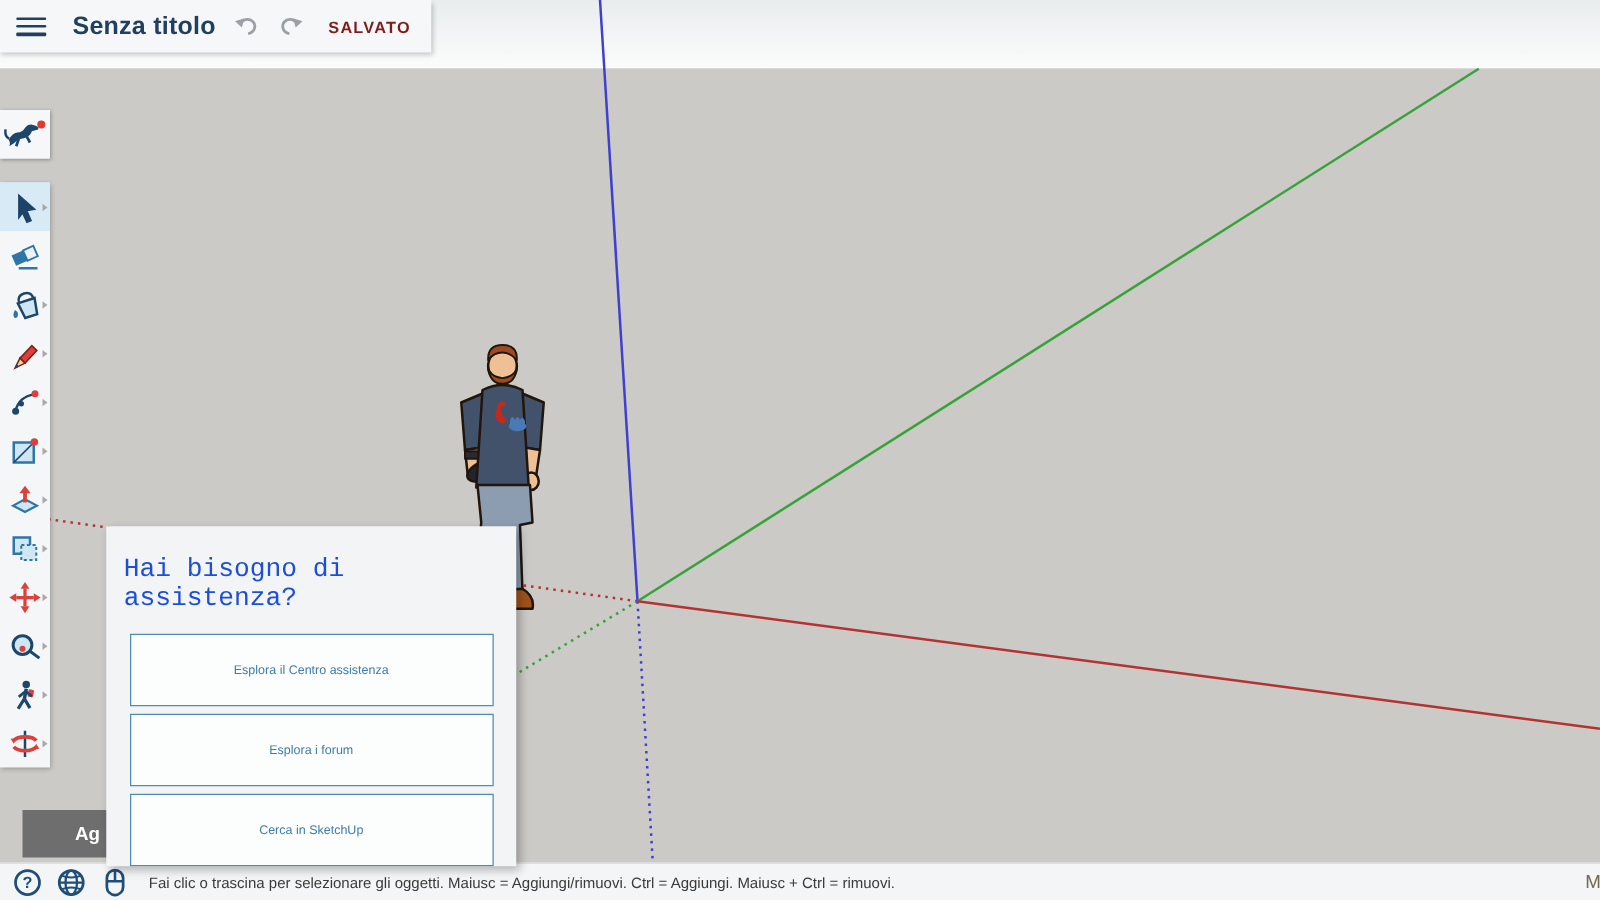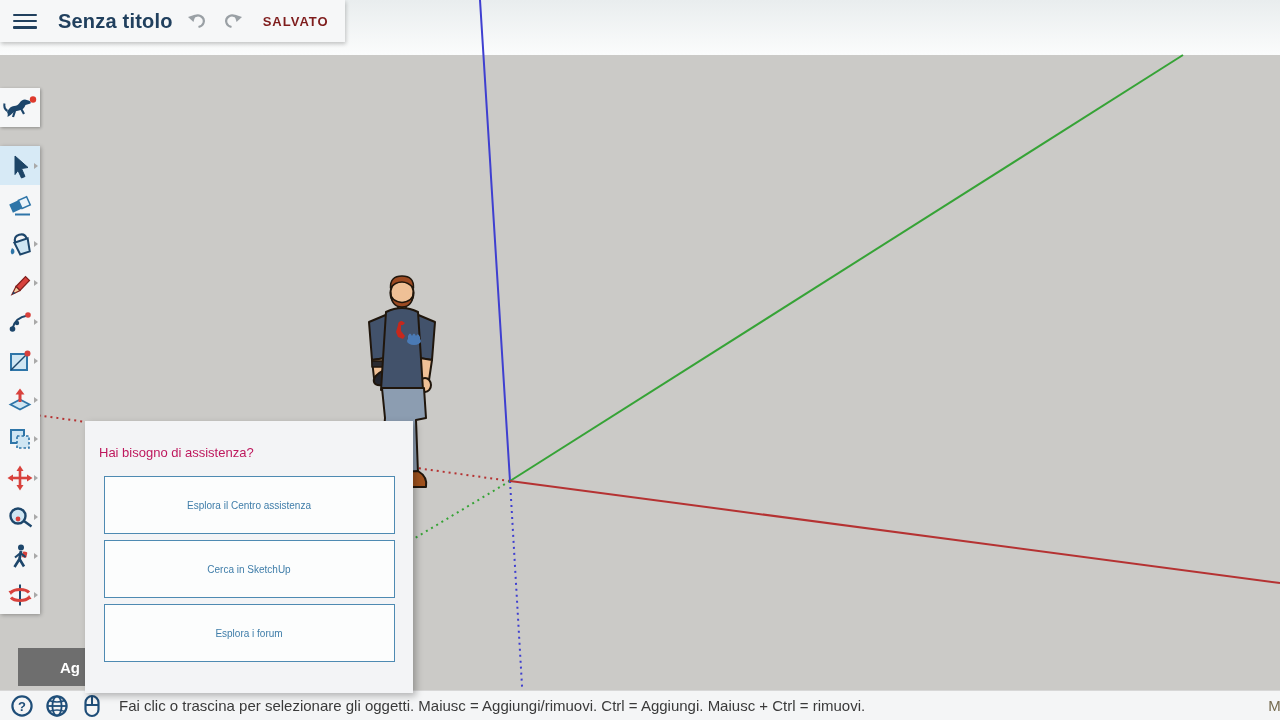--- a/index.html
+++ b/index.html
@@ -38,31 +38,31 @@
   .flyout{position:absolute;right:2px;top:50%;margin-top:-3px;width:0;height:0;
           border-top:3px solid transparent;border-bottom:3px solid transparent;
           border-left:4px solid #a9a9a9;}
   
   .upgrade{position:absolute;left:18px;top:648px;width:210px;height:38px;background:#6e6e6e;
            border:none;color:#fff;font-family:inherit;font-size:15px;font-weight:bold;
            text-align:left;padding:0 0 0 42px;z-index:3;cursor:pointer;}
   
   .help-panel{position:absolute;left:85px;top:421px;width:328px;height:272px;background:#f3f4f6;
               z-index:6;box-shadow:3px 3px 7px rgba(0,0,0,.28);}
-  .help-title{margin:24px 14px 16px 14px;font-size:13px;color:#be185d;}
+  .help-title{margin:24px 14px 16px 14px;font-size:21px;color:#1d4ed8;font-family:Liberation Mono, monospace;}
   .help-btn{display:block;width:291px;height:58px;margin:0 auto 6px auto;background:#fcfdfd;
             border:1px solid #4e8ab2;color:#3f7da9;font-family:inherit;font-size:10px;
             cursor:pointer;}
   
   .statusbar{position:absolute;left:0;top:690px;width:1280px;height:30px;background:#f4f5f6;
              border-top:1px solid #d7d7d7;box-sizing:border-box;display:flex;
              align-items:center;z-index:4;}
   .sb-icon{width:26px;height:24px;margin-left:9px;display:flex;align-items:center;
            justify-content:center;cursor:pointer;}
-  .sb-hint{margin-left:14px;font-size:15px;color:#3a3a3a;white-space:nowrap;}
+  .sb-hint{margin-left:14px;font-size:12px;color:#3a3a3a;white-space:nowrap;}
   .sb-measure{margin-left:auto;margin-right:-4px;font-size:15px;color:#756a4e;white-space:nowrap;}
 </style>
 </head>
 <body>
 
 <div class="stage">
 
   <div class="viewport">
     <div class="sky"></div>
     <div class="ground"></div>
@@ -259,22 +259,22 @@
       </svg>
       <span class="flyout"></span>
     </div>
   </div>
 
   <button class="upgrade">Ag</button>
 
   <div class="help-panel">
     <div class="help-title">Hai bisogno di assistenza?</div>
     <button class="help-btn">Esplora il Centro assistenza</button>
+    <button class="help-btn">Esplora i forum</button>
     <button class="help-btn">Cerca in SketchUp</button>
-    <button class="help-btn">Esplora i forum</button>
   </div>
 
   <div class="statusbar">
     <div class="sb-icon">
       <svg width="24" height="24" viewBox="0 0 24 24">
         <circle cx="12" cy="12" r="9.6" fill="none" stroke="#1f4e79" stroke-width="2.2"></circle>
         <text x="12" y="16.5" text-anchor="middle" font-size="13" font-weight="bold" font-family="Liberation Sans, sans-serif" fill="#1f4e79">?</text>
       </svg>
     </div>
     <div class="sb-icon">

